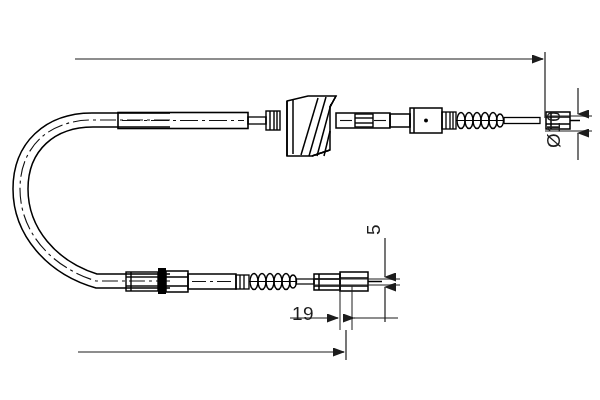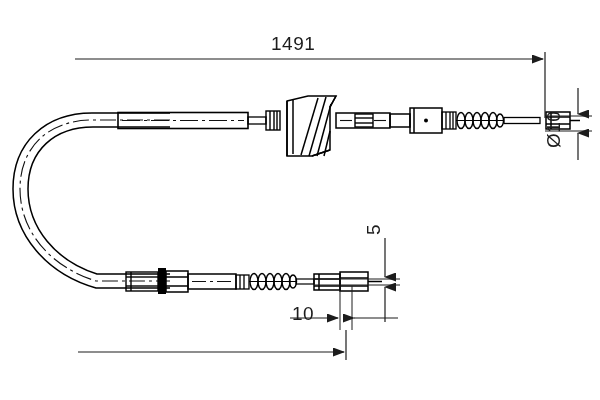--- a/index.html
+++ b/index.html
@@ -195,21 +195,20 @@
         <line x1="352" y1="286" x2="352" y2="330" stroke-width="1"></line>
         <line x1="290" y1="318" x2="338" y2="318" marker-end="url(#arrR)"></line>
         <line x1="398" y1="318" x2="354" y2="318" marker-end="url(#arrL)"></line>
 
         <line x1="78" y1="352" x2="344" y2="352" marker-end="url(#arrR)"></line>
         <line x1="346" y1="330" x2="346" y2="360" stroke-width="1.2"></line>
       </g>
     </g>
   </svg>
 
-  <div class="dimtext" id="t-length">1491</div>
 
   <div class="dimtext" id="t-dia">Ø10</div>
 
   <div class="dimtext" id="t-five">5</div>
 
-  <div class="dimtext" id="t-ten">10</div>
+  <div class="dimtext" id="t-ten">19</div>
 
 </div>
 
 </body></html>

